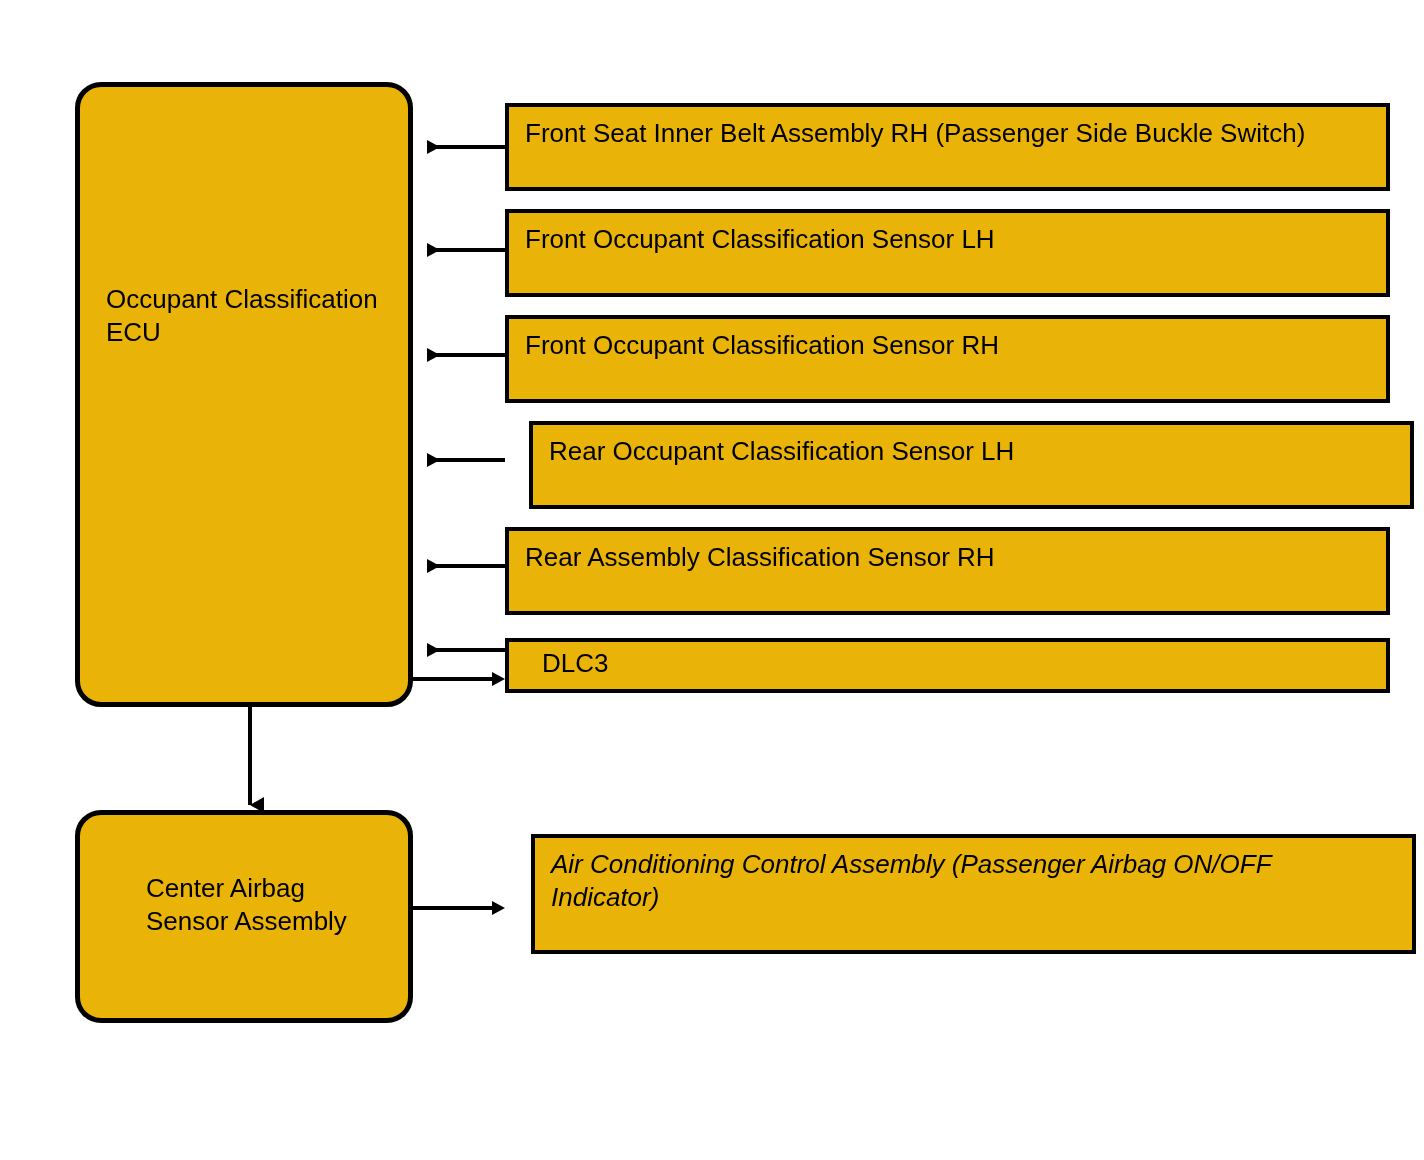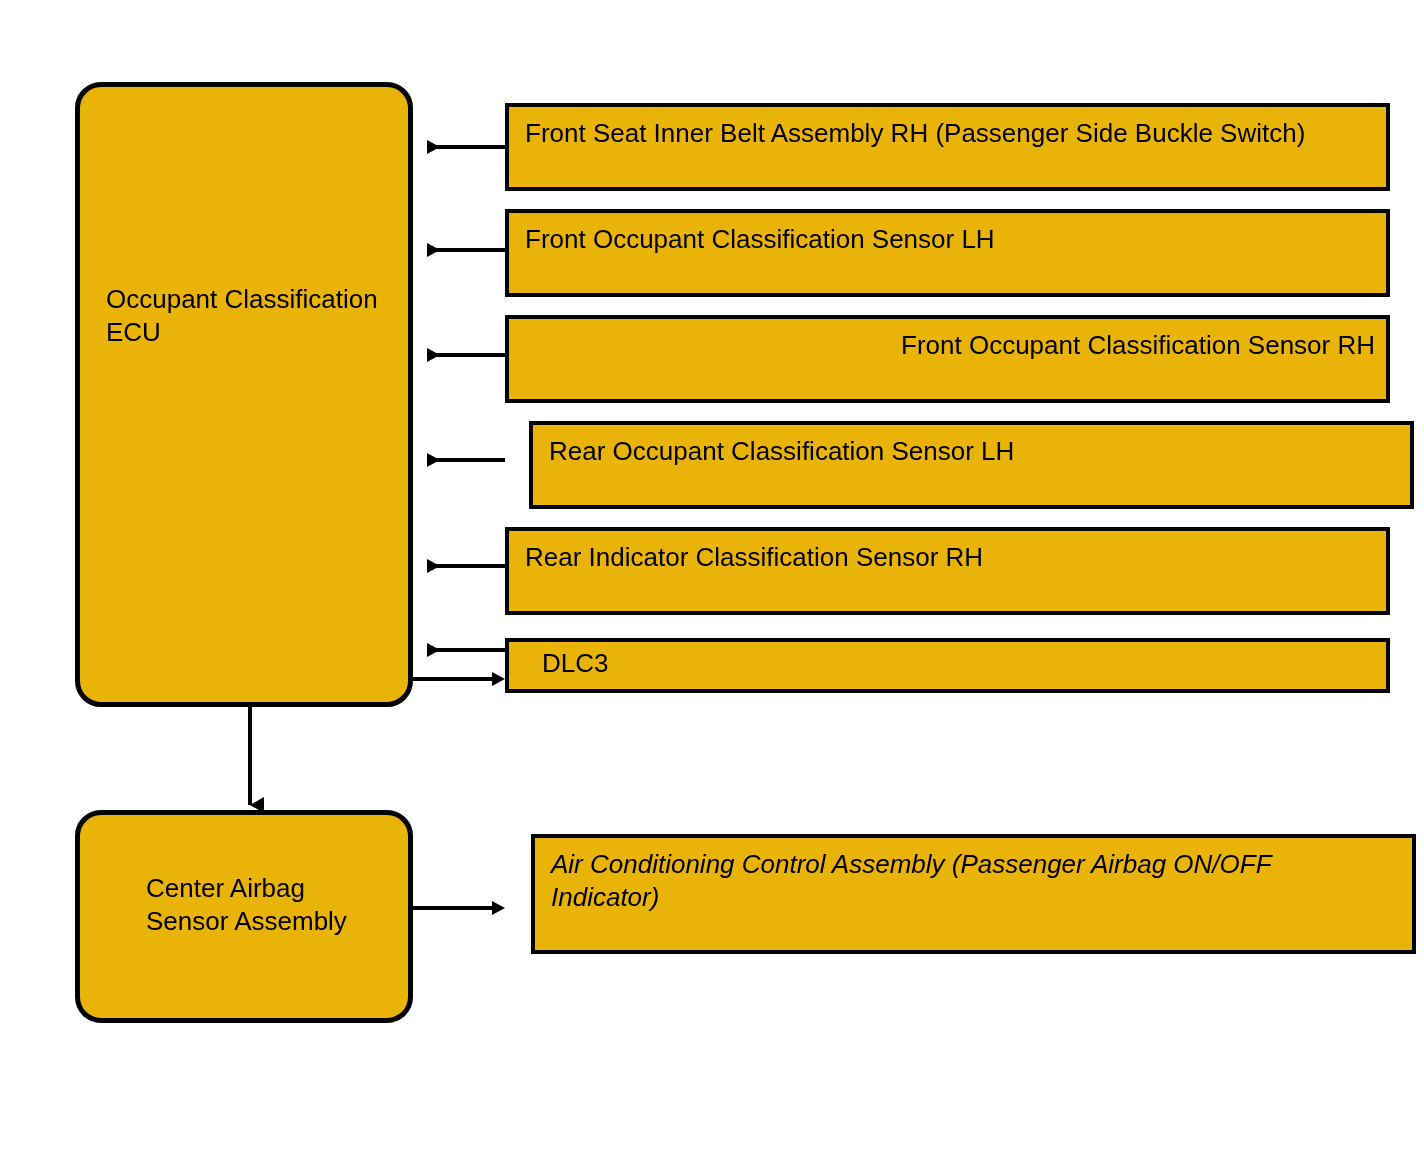--- a/index.html
+++ b/index.html
@@ -38,21 +38,21 @@
   #ecu { left: 75px; top: 82px; width: 338px; height: 625px; padding-left: 22px; }
   #ecu .label { left: 26px; top: 196px; }
   
   #center-airbag { left: 75px; top: 810px; width: 338px; height: 213px; }
   #center-airbag .label { left: 58px; top: 57px; margin-left: 8px; }
   
   .rbox { left: 505px; width: 885px; }
   .rbox .label { left: 16px; top: 10px; width: 850px; }
   #box-0 { top: 103px; height: 88px; }
   #box-1 { top: 209px; height: 88px; }
-  #box-2 { top: 315px; height: 88px; text-align: right; }
+  #box-2 { top: 315px; height: 88px; }
   #box-3 { top: 421px; height: 88px; margin-left: 24px; }
   #box-4 { top: 527px; height: 88px; }
   #box-5 { top: 638px; height: 55px; }
   #box-5 .label { left: 33px; top: 5px; }
   #box-ac { left: 531px; top: 834px; width: 885px; height: 120px; font-style: italic; }
   #box-ac .label { left: 16px; top: 10px; width: 800px; }
 
   svg#wires {
     position: absolute;
     left: 0; top: 0;
@@ -115,21 +115,21 @@
 
   <div class="node rbox" id="box-2">
     <span class="label">Front Occupant Classification Sensor RH</span>
   </div>
 
   <div class="node rbox" id="box-3">
     <span class="label">Rear Occupant Classification Sensor LH</span>
   </div>
 
   <div class="node rbox" id="box-4">
-    <span class="label">Rear Indicator Classification Sensor RH</span>
+    <span class="label">Rear Assembly Classification Sensor RH</span>
   </div>
 
   <div class="node rbox" id="box-5">
     <span class="label">DLC3</span>
   </div>
 
   <div class="node" id="box-ac">
     <span class="label">Air Conditioning Control Assembly (Passenger Airbag ON/OFF
 Indicator)</span>
   </div>

